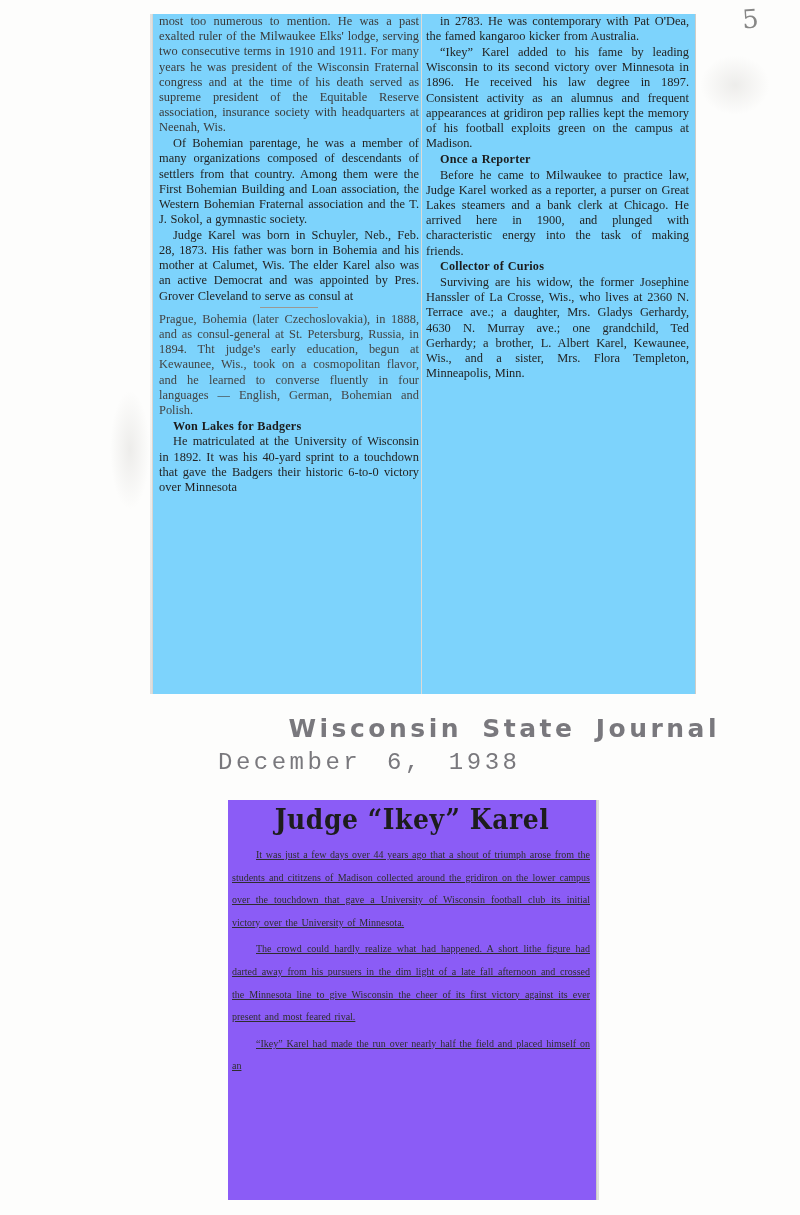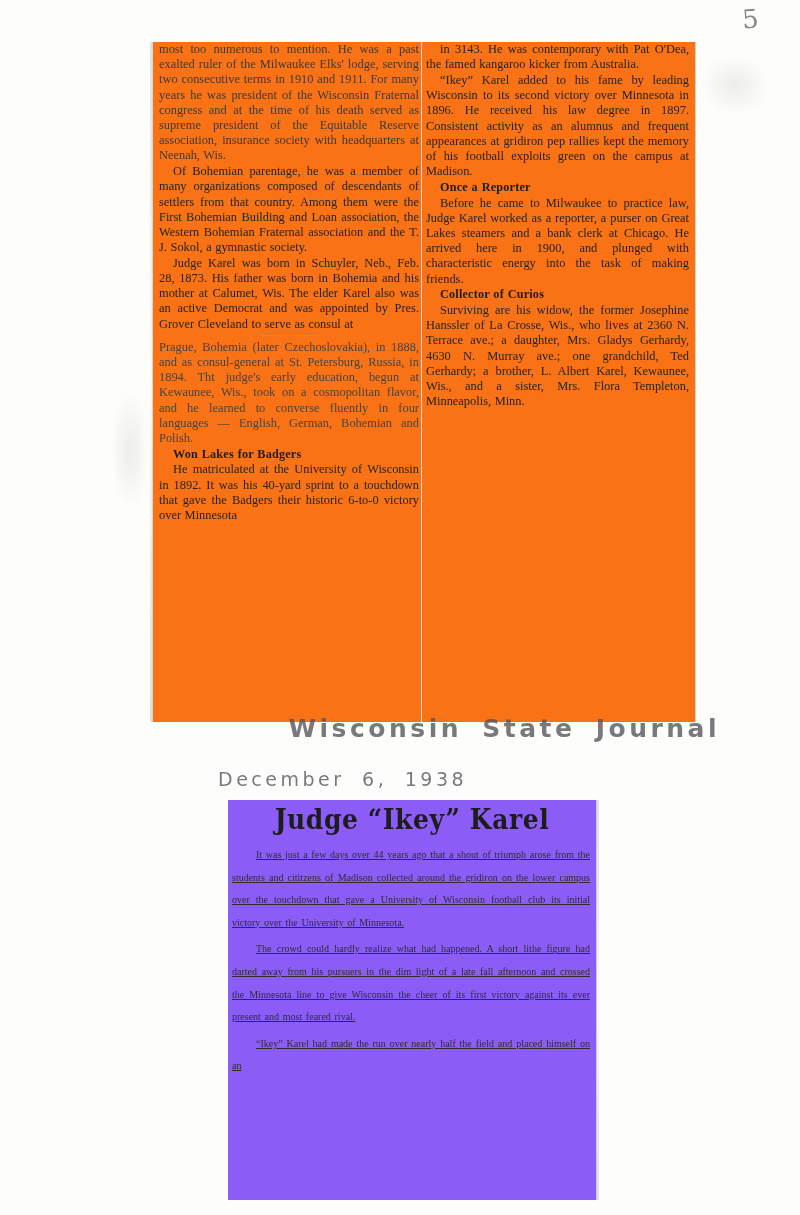--- a/index.html
+++ b/index.html
@@ -34,24 +34,24 @@
     color: #5a5a5a;
     letter-spacing: 0;
     transform: rotate(-4deg);
     opacity: .72;
   }
 
   
   .clipping-upper {
     position: absolute;
     left: 152px;
-    top: 42px;
+    top: 14px;
     width: 542px;
     height: 680px;
-    background: #f97316;
+    background: #7dd3fc;
     border-left: 1px solid #d8d6d2;
     border-right: 1px solid #cfcdc8;
     box-shadow: 0 0 0 0 transparent;
   }
   .clipping-upper::after {
     content: "";
     position: absolute;
     left: -3px; top: 0; width: 2px; height: 100%;
     background: linear-gradient(to bottom, rgba(150,150,150,.28), rgba(150,150,150,.06), rgba(150,150,150,.30));
   }
@@ -123,25 +123,26 @@
     opacity: .78;
   }
   .hand-line-1 {
     font-size: 25px;
     line-height: 30px;
     text-align: right;
     padding-left: 8px;
     font-weight: bold;
   }
   .hand-line-2 {
-    font-size: 19px;
+    font-size: 24px;
     line-height: 30px;
     text-align: left;
     padding-left: 58px;
-    margin-top: 20px;
+    margin-top: 4px;
+    font-family: Liberation Mono, monospace;
   }
 
   
   .clipping-lower {
     position: absolute;
     left: 228px;
     top: 800px;
     width: 368px;
     height: 400px;
     background: #8b5cf6;
@@ -217,21 +218,21 @@
         <p class="no-indent ink-fade-1">most too numerous to mention. He was a past exalted ruler of the Milwaukee Elks' lodge, serving two consecutive terms in 1910 and 1911. For many years he was president of the Wisconsin Fraternal congress and at the time of his death served as supreme president of the Equitable Reserve association, insurance society with headquarters at Neenah, Wis.</p>
         <p>Of Bohemian parentage, he was a member of many organizations composed of descendants of settlers from that country. Among them were the First Bohemian Building and Loan association, the Western Bohemian Fraternal association and the T. J. Sokol, a gymnastic society.</p>
         <p>Judge Karel was born in Schuyler, Neb., Feb. 28, 1873. His father was born in Bohemia and his mother at Calumet, Wis. The elder Karel also was an active Democrat and was appointed by Pres. Grover Cleveland to serve as consul at</p>
         <div class="rule-break"></div>
         <p class="no-indent ink-fade-2">Prague, Bohemia (later Czechoslovakia), in 1888, and as consul-general at St. Petersburg, Russia, in 1894. Tht judge's early education, begun at Kewaunee, Wis., took on a cosmopolitan flavor, and he learned to converse fluently in four languages — English, German, Bohemian and Polish.</p>
         <p class="subhead">Won Lakes for Badgers</p>
         <p>He matriculated at the University of Wisconsin in 1892. It was his 40-yard sprint to a touchdown that gave the Badgers their historic 6-to-0 victory over Minnesota</p>
       </div>
 
       <div class="news-col right">
-        <p>in 3143. He was contemporary with Pat O'Dea, the famed kangaroo kicker from Australia.</p>
+        <p>in 2783. He was contemporary with Pat O'Dea, the famed kangaroo kicker from Australia.</p>
         <p>“Ikey” Karel added to his fame by leading Wisconsin to its second victory over Minnesota in 1896. He received his law degree in 1897. Consistent activity as an alumnus and frequent appearances at gridiron pep rallies kept the memory of his football exploits green on the campus at Madison.</p>
         <p class="subhead">Once a Reporter</p>
         <p>Before he came to Milwaukee to practice law, Judge Karel worked as a reporter, a purser on Great Lakes steamers and a bank clerk at Chicago. He arrived here in 1900, and plunged with characteristic energy into the task of making friends.</p>
         <p class="subhead">Collector of Curios</p>
         <p>Surviving are his widow, the former Josephine Hanssler of La Crosse, Wis., who lives at 2360 N. Terrace ave.; a daughter, Mrs. Gladys Gerhardy, 4630 N. Murray ave.; one grandchild, Ted Gerhardy; a brother, L. Albert Karel, Kewaunee, Wis., and a sister, Mrs. Flora Templeton, Minneapolis, Minn.</p>
       </div>
 
     </div>
   </div>
 

